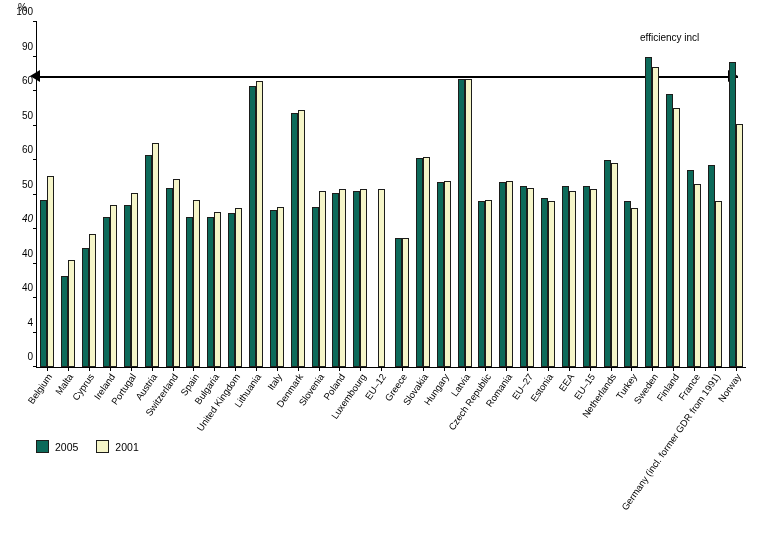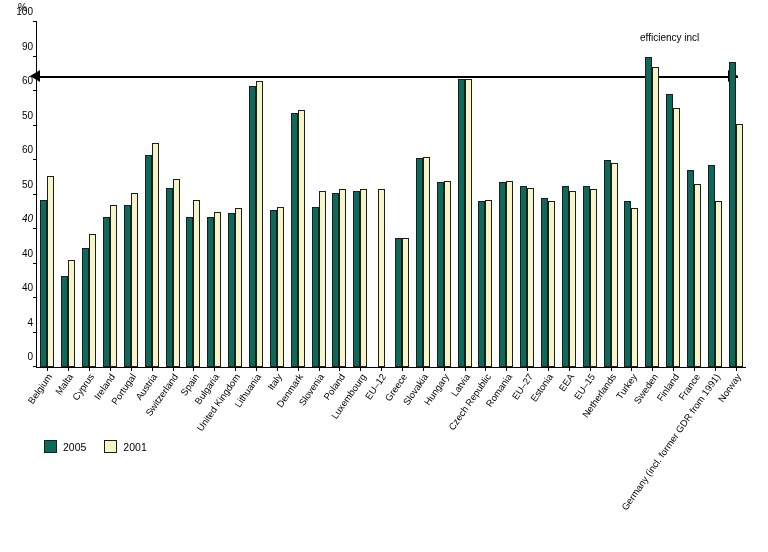--- a/index.html
+++ b/index.html
@@ -132,21 +132,21 @@
   .arrow-head.left {
     left: 30px;
     border-right: 10px solid #000;
   }
   .arrow-head.right {
     left: 728px;
     border-left: 10px solid #000;
   }
   .legend {
     position: absolute;
-    left: 44px;
+    left: 36px;
     top: 440px;
     display: flex;
     align-items: center;
     gap: 18px;
     font-size: 10.5px;
   }
   .legend-item {
     display: flex;
     align-items: center;
     gap: 6px;

